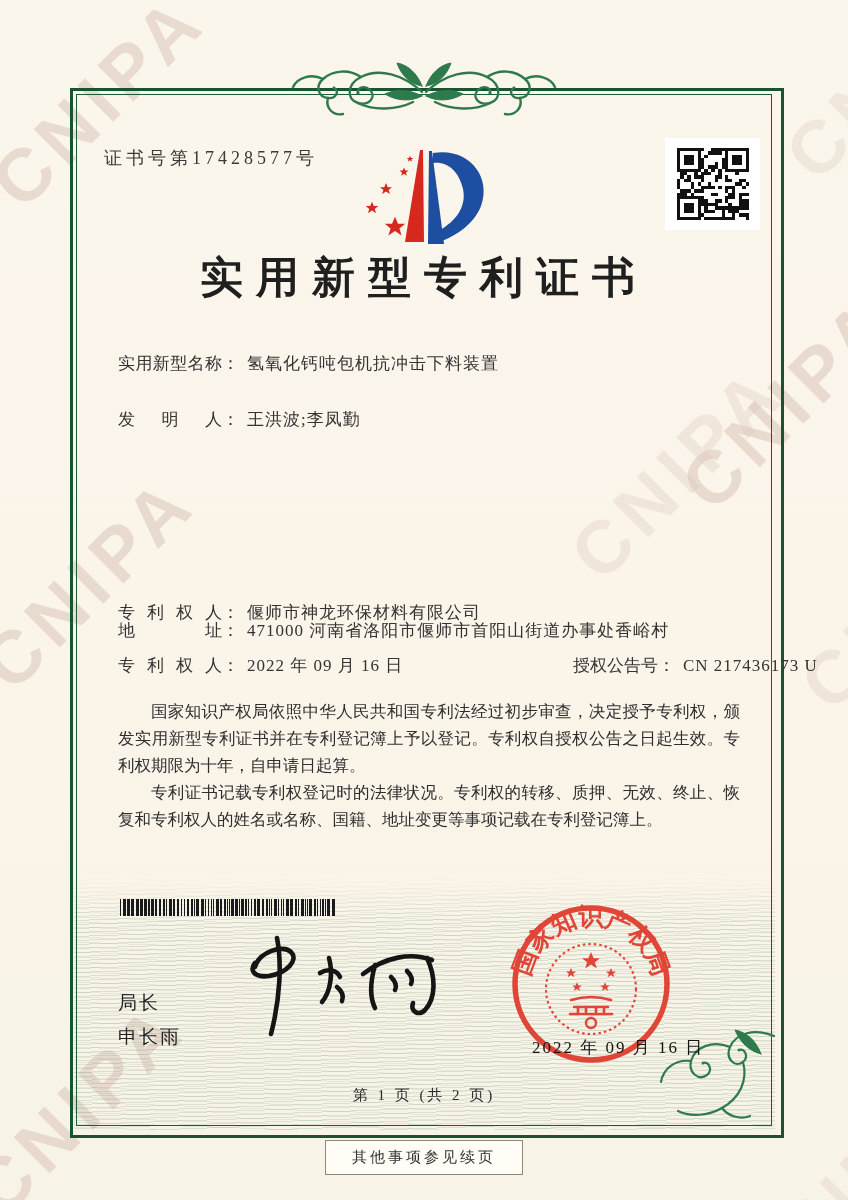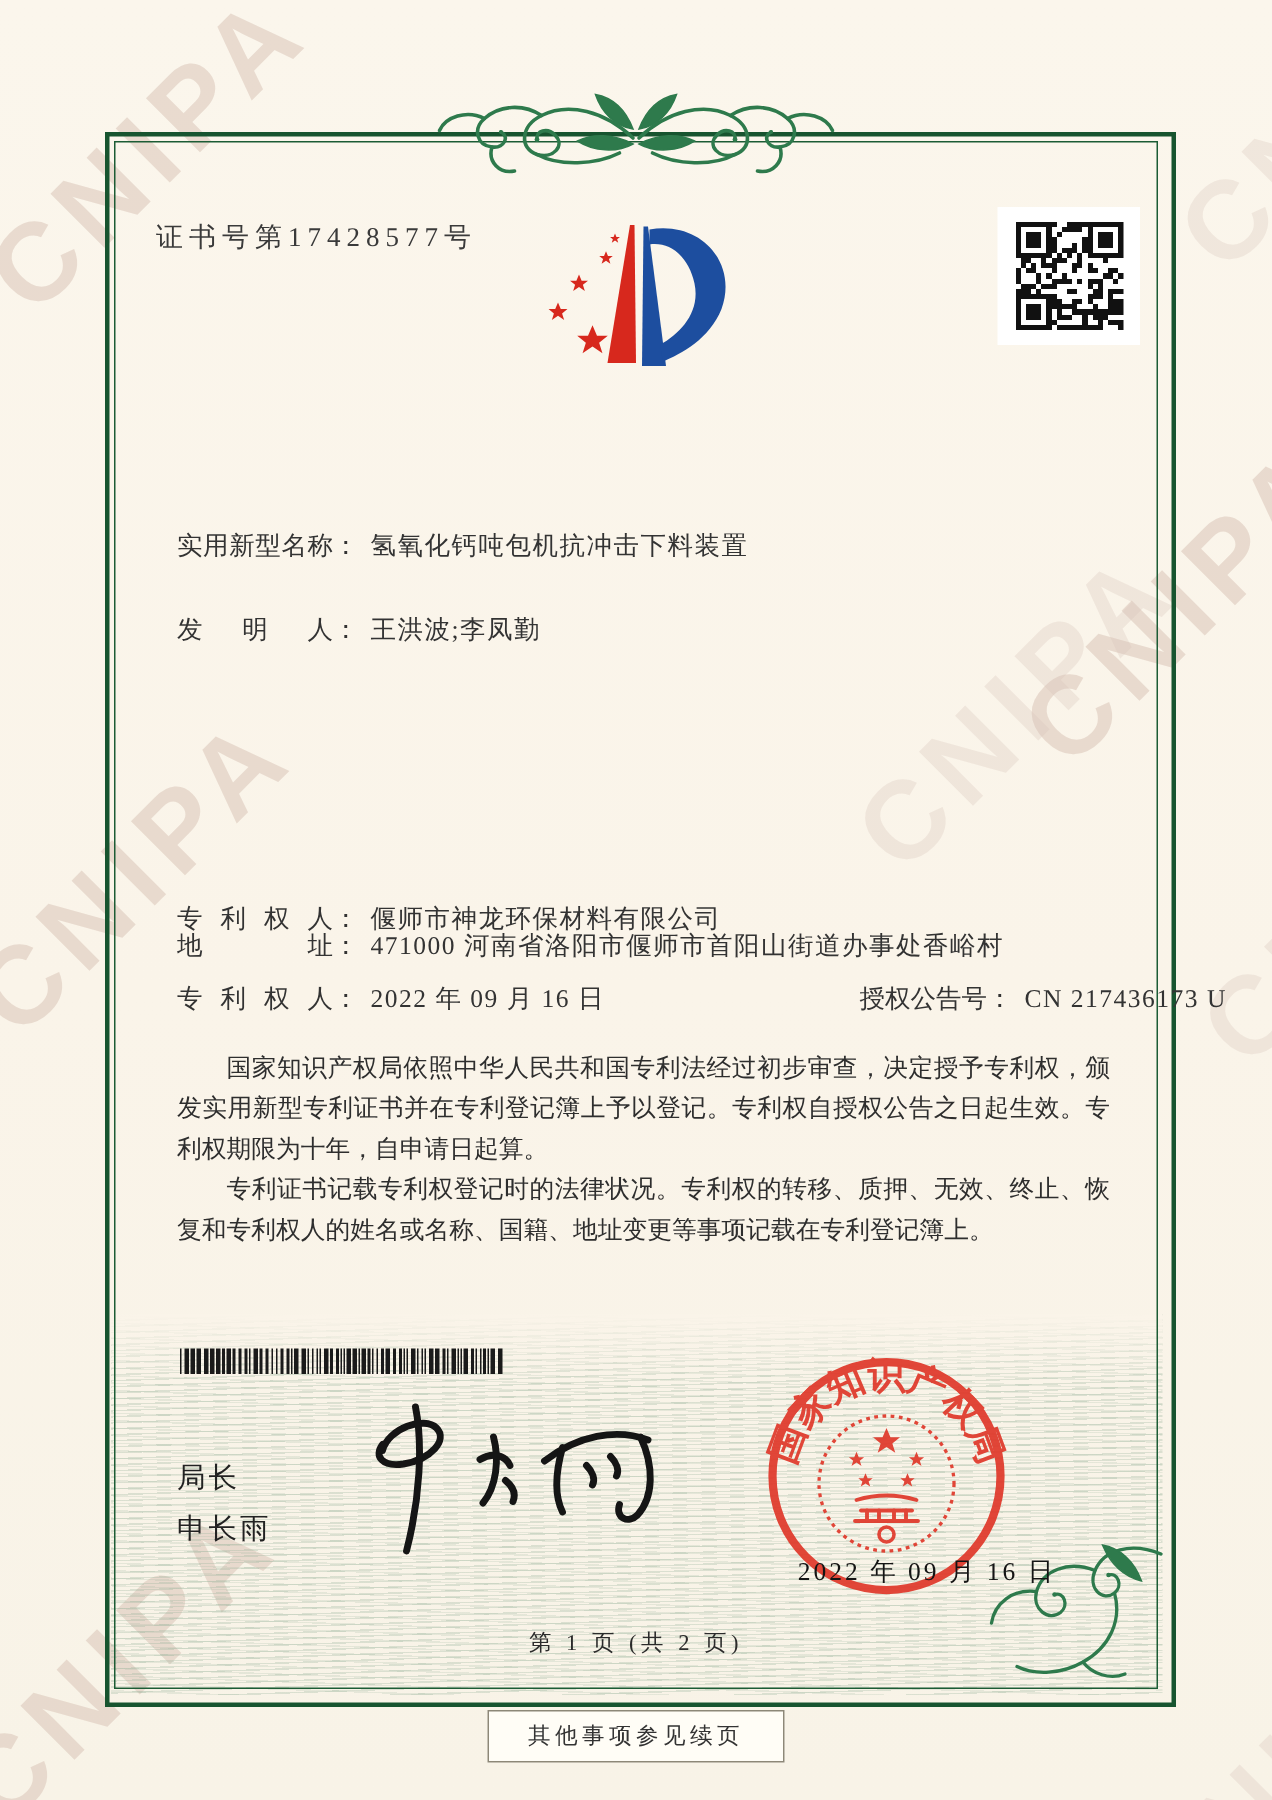--- a/index.html
+++ b/index.html
@@ -48,21 +48,21 @@
   .fcolon{display:inline-block;margin-right:8px;}
   .fvalue{letter-spacing:1px;}
   .field-pair2{position:absolute;left:455px;top:0;}
   .body-text{
     position:absolute;left:118px;top:698px;width:622px;z-index:5;
     font-size:16.5px;line-height:27px;text-align:justify;color:#2e2e2e;
   }
   .body-text p{margin:0;text-indent:2em;}
   .barcode{position:absolute;left:120px;top:899px;width:220px;height:17px;z-index:5;display:flex;align-items:stretch;}
   .barcode span{display:block;height:100%;}
-  .signer{position:absolute;left:118px;z-index:5;font-size:19px;color:#222;letter-spacing:2px;}
+  .signer{position:absolute;left:118px;z-index:5;font-size:19px;color:#222;letter-spacing:2px;margin-top:18px;}
   .signature{position:absolute;left:225px;top:933px;z-index:6;}
   .seal{position:absolute;left:510px;top:903px;z-index:6;opacity:0.93;}
   .seal-date{
     position:absolute;left:518px;top:1036px;width:200px;z-index:7;
     font-size:17px;letter-spacing:2px;color:#141414;text-align:center;white-space:nowrap;
   }
   .page-num{position:absolute;left:0;top:1086px;width:100%;text-align:center;font-size:15px;letter-spacing:3px;color:#2b2b2b;z-index:5;}
   .cont-box{
     position:absolute;left:50%;transform:translateX(-50%);top:1140px;z-index:5;
     border:1px solid #8d8878;background:#fffdf6;padding:7px 26px;
@@ -372,20 +372,21 @@
         <rect x="11" y="20" width="1" height="1" fill="#111"></rect>
         <rect x="12" y="20" width="1" height="1" fill="#111"></rect>
         <rect x="13" y="20" width="1" height="1" fill="#111"></rect>
         <rect x="14" y="20" width="1" height="1" fill="#111"></rect>
         <rect x="15" y="20" width="1" height="1" fill="#111"></rect>
         <rect x="16" y="20" width="1" height="1" fill="#111"></rect>
         <rect x="20" y="20" width="1" height="1" fill="#111"></rect>
       </svg>
   </div>
 
+  <div class="title">实用新型专利证书</div>
 
   <div class="field-row" style="top:352px;">
     <span class="flabel" style="width:104px;">实用新型名称</span><span class="fcolon">：</span><span class="fvalue">氢氧化钙吨包机抗冲击下料装置</span>
   </div>
   <div class="field-row" style="top:408px;">
     <span class="flabel">发明人</span><span class="fcolon">：</span><span class="fvalue">王洪波;李凤勤</span>
   </div>
   <div class="field-row" style="top:555px;margin-top:46px;">
     <span class="flabel">专利权人</span><span class="fcolon">：</span><span class="fvalue">偃师市神龙环保材料有限公司</span>
   </div>

